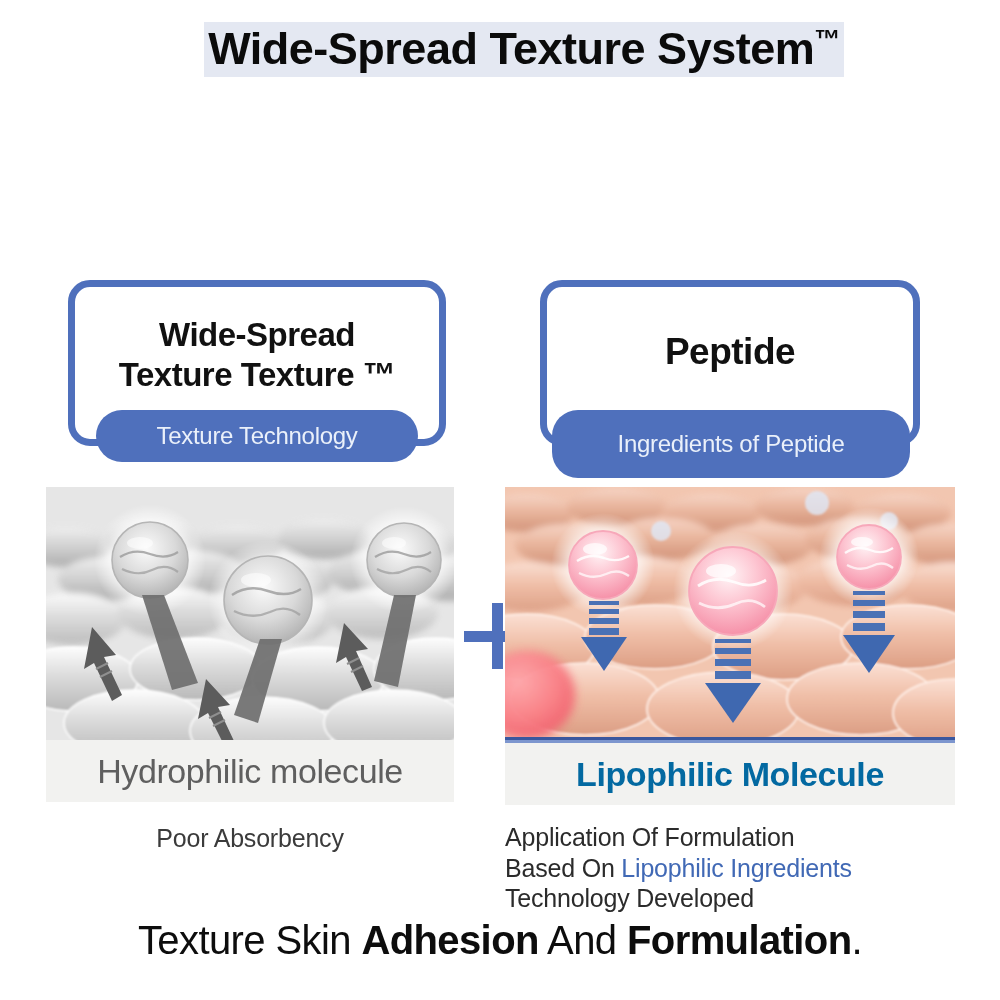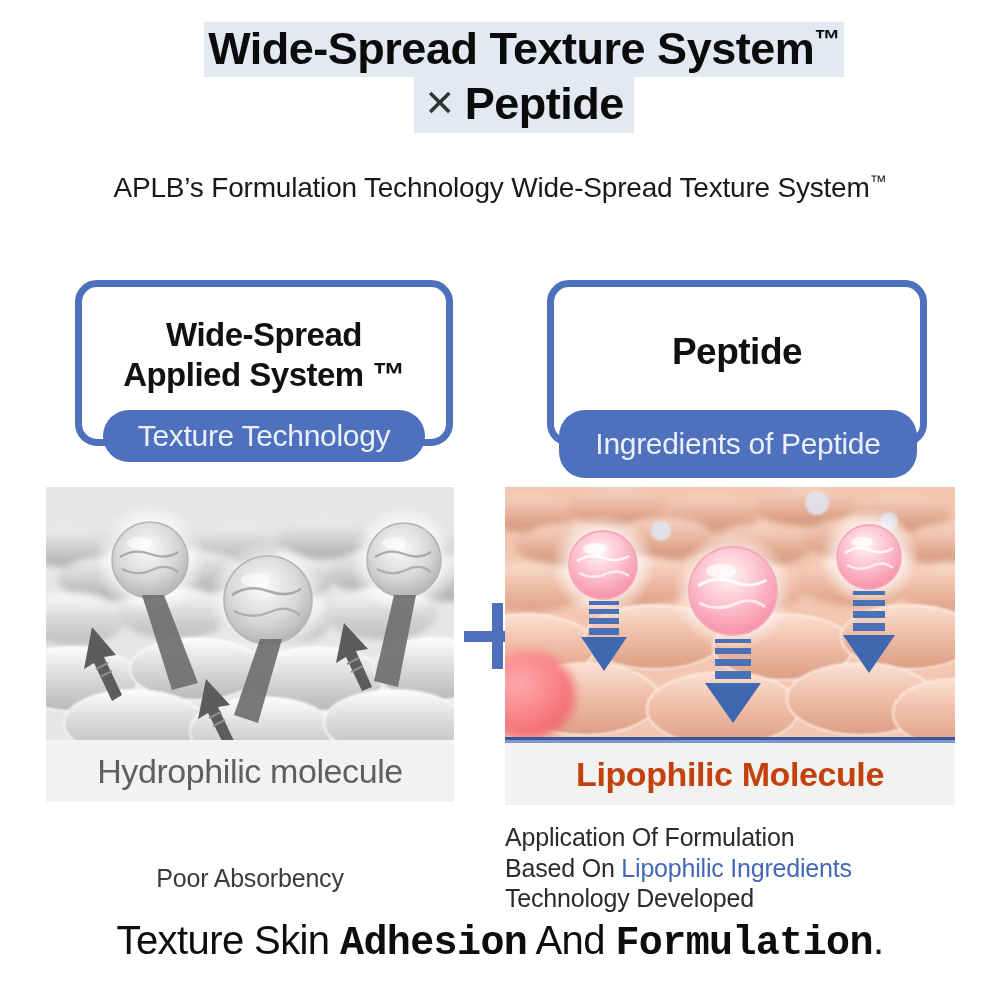--- a/index.html
+++ b/index.html
@@ -32,41 +32,41 @@
   
   .subtitle{
     position:absolute;left:0;top:168px;width:1000px;text-align:center;
     font-size:28px;color:#1a1a1a;line-height:1.42;font-weight:400;
     letter-spacing:-0.2px;
   }
   .subtitle .tm2{font-size:17px;vertical-align:super;line-height:0;}
 
   
   .boxrow{position:absolute;left:0;top:278px;width:1000px;height:190px;}
-  .vbox{position:absolute;margin-left:7px;}
+  .vbox{position:absolute;}
   .vbox .card{
     position:absolute;left:0;top:0;
     border:7px solid #4F70BC;
     border-radius:22px;
     background:#ffffff;
     box-sizing:border-box;
     display:flex;align-items:center;justify-content:center;
     text-align:center;
   }
   .card-text{
     font-weight:bold;color:#111;line-height:1.22;letter-spacing:-0.5px;
     padding-bottom:16px;
   }
   .pill{
     position:absolute;
     background:#4F70BC;
     border-radius:26px;
     color:#EAF0FA;
     display:flex;align-items:center;justify-content:center;
-    font-size:30px;letter-spacing:-0.3px;
+    font-size:24px;letter-spacing:-0.3px;
     box-sizing:border-box;
     z-index:5;
   }
   .plus{
     position:absolute;left:462px;top:322px;
     width:72px;height:72px;
   }
   .plus i{position:absolute;background:#4F70BC;display:block;}
   .plus i.h{left:2px;top:31px;width:66px;height:11px;}
   .plus i.v{left:30px;top:3px;width:11px;height:66px;}
@@ -102,65 +102,61 @@
   #panelL .plabel{height:62px;background:#F2F2F0;color:#5F5F5F;font-size:34px;letter-spacing:-0.4px;}
 
   
   #panelR{left:505px;width:450px;}
   #panelR .pimg{height:250px;width:450px;
     background:
       radial-gradient(ellipse 110% 90% at 50% 0%, #fbe3d8 0%, #f3cbb9 42%, #eab39d 100%);
   }
   #panelR .divider{height:3px;background:#3A579E;width:450px;}
   #panelR .divider2{height:3px;background:#7D96CE;width:450px;}
-  #panelR .plabel{height:62px;background:#F2F2F0;color:#c2410c;font-size:34px;font-weight:bold;letter-spacing:-0.4px;}
+  #panelR .plabel{height:62px;background:#F2F2F0;color:#0369a1;font-size:34px;font-weight:bold;letter-spacing:-0.4px;}
 
   
   .capL{
     position:absolute;left:46px;top:824px;width:408px;text-align:center;
-    font-size:25px;color:#3b3b3b;letter-spacing:-0.2px;margin-top:40px;
+    font-size:25px;color:#3b3b3b;letter-spacing:-0.2px;
   }
   .capR{
     position:absolute;left:505px;top:822px;width:450px;
     font-size:25px;color:#2b2b2b;line-height:1.22;letter-spacing:-0.2px;
   }
   .capR .blue{color:#4169B5;}
 
   
   .footer{
     position:absolute;left:0;top:918px;width:1000px;text-align:center;
     font-size:40px;color:#0d0d0d;letter-spacing:-0.6px;
   }
-  .footer b{font-weight:bold;font-family:Liberation Mono, monospace;}
+  .footer b{font-weight:bold;}
 </style>
 </head>
 <body>
 
 <div class="page">
 
   <div class="title-wrap">
     <span class="title-line">
       <span class="title-hl"><span>Wide-Spread Texture System</span><span class="tm">™</span></span>
     </span>
-    <span class="title-line">
-      <span class="title-hl l2"><span class="xmark">✕</span><span>Peptide</span></span>
-    </span>
   </div>
 
   <div class="subtitle">
-    <div><span>APLB’s Formulation Technology  Wide-Spread Texture System</span><span class="tm2">™</span></div>
   </div>
 
   <div class="boxrow">
 
     <div class="vbox" id="box1">
       <div class="card">
         <div class="card-text">
           <div>Wide-Spread</div>
-          <div>Applied System ™</div>
+          <div>Texture Texture ™</div>
         </div>
       </div>
       <div class="pill">Texture Technology</div>
     </div>
 
     <div class="plus">
       <i class="h"></i>
       <i class="v"></i>
     </div>
 

